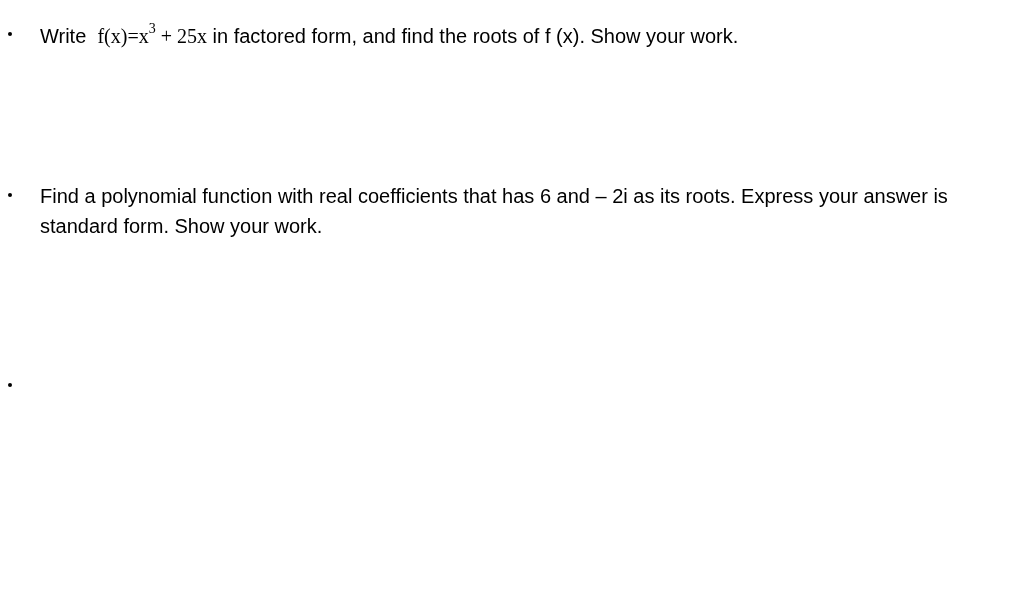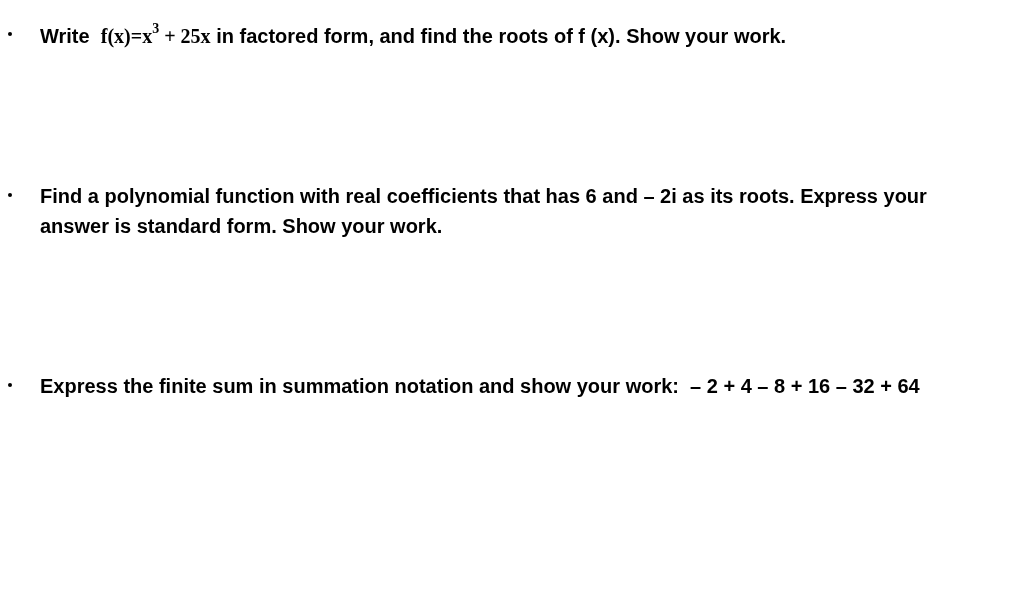--- a/index.html
+++ b/index.html
@@ -30,21 +30,20 @@
       height: 4px;
       background: #000000;
       border-radius: 50%;
       margin-top: 12px;
       margin-right: 28px;
       flex-shrink: 0;
     }
     .problem-text {
       line-height: 1.5;
       max-width: 960px;
-      font-weight: bold;
     }
     .math {
       font-family: 'Times New Roman', Times, serif;
     }
     .sup {
       font-size: 0.7em;
       vertical-align: super;
       position: relative;
       top: -2px;
     }
@@ -62,14 +61,13 @@
   </div>
 </div>
 
 <div class="problem">
   <div class="bullet"></div>
   <div class="problem-text">Find a polynomial function with real coefficients that has 6 and – 2i as its roots. Express your answer is standard form. Show your work.</div>
 </div>
 
 <div class="problem">
   <div class="bullet"></div>
-  <div class="problem-text">Express the finite sum in summation notation and show your work:&nbsp; – 2 + 4 – 8 + 16 – 32 + 64</div>
 </div>
 
 </body></html>

